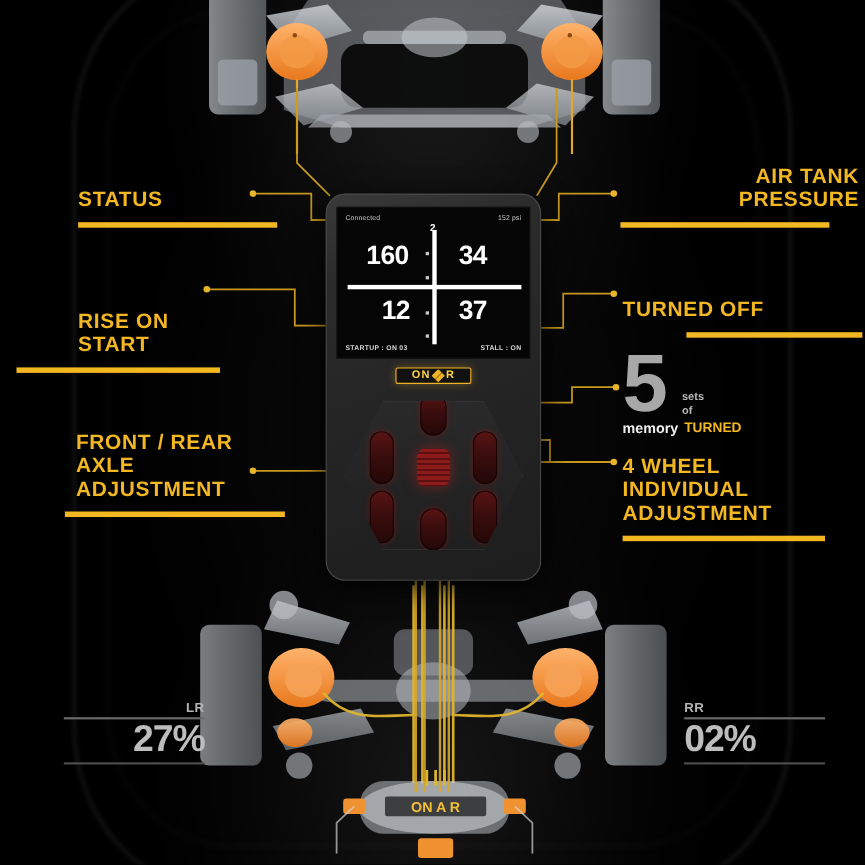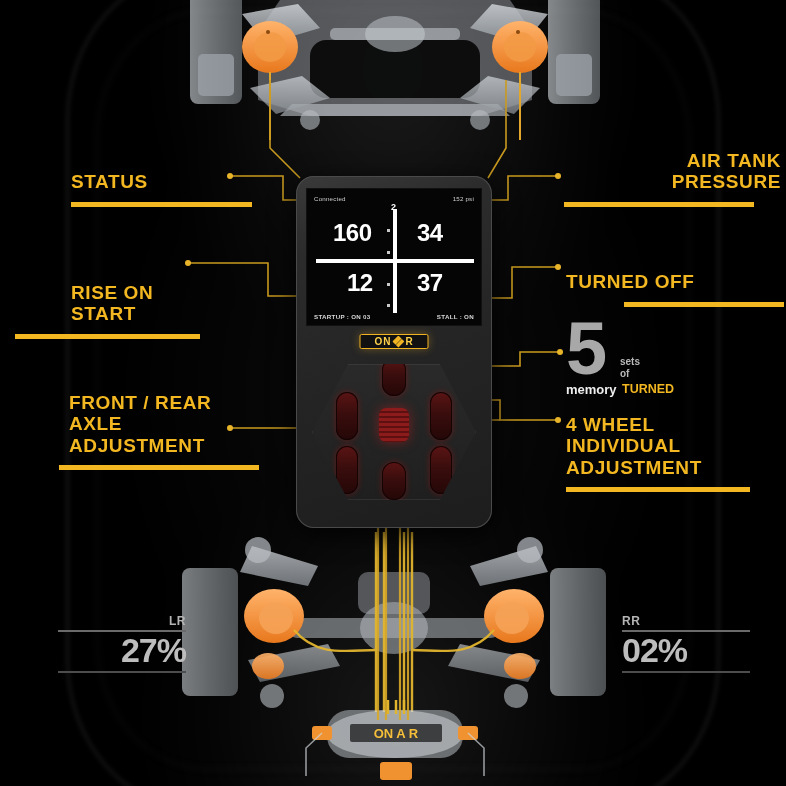--- a/index.html
+++ b/index.html
@@ -138,21 +138,21 @@
     position:absolute; left:0; top:-8px; font-size:74px; font-weight:bold;
     color:#a8a8a8; line-height:1;
   }
   .presets .sets{ position:absolute; left:54px; top:36px; color:#b9b9b9; font-size:10px; font-weight:bold; }
   .presets .of{ position:absolute; left:54px; top:48px; color:#b9b9b9; font-size:10px; font-weight:bold; }
   .presets .mem{ position:absolute; left:0px; top:62px; color:#efefef; font-size:13px; font-weight:bold; }
   .presets .pre{ position:absolute; left:56px; top:62px; color:#f2b721; font-size:12.5px; font-weight:bold; }
 
   
   .readout{ position:absolute; width:128px; }
-  .readout .tag{ font-size:12px; font-weight:bold; color:#b4b4b4; letter-spacing:.5px; }
+  .readout .tag{ font-size:12px; font-weight:bold; color:#b4b4b4; letter-spacing:.5px;margin-top:22px; }
   .readout .line{ height:2px; background:#6a6a6a; margin:2px 0 1px; }
   .readout .val{ font-size:34px; font-weight:bold; color:#bdbdbd; line-height:1.05; letter-spacing:-1px; }
   .readout .line2{ height:2px; background:#4d4d4d; margin-top:2px; }
   .ro-lr{ left:58px; top:614px; text-align:right; }
   .ro-rr{ left:622px; top:614px; text-align:left; }
 
   
   svg.wires{ position:absolute; left:0; top:0; width:786px; height:786px; pointer-events:none; }
 </style>
 </head>

